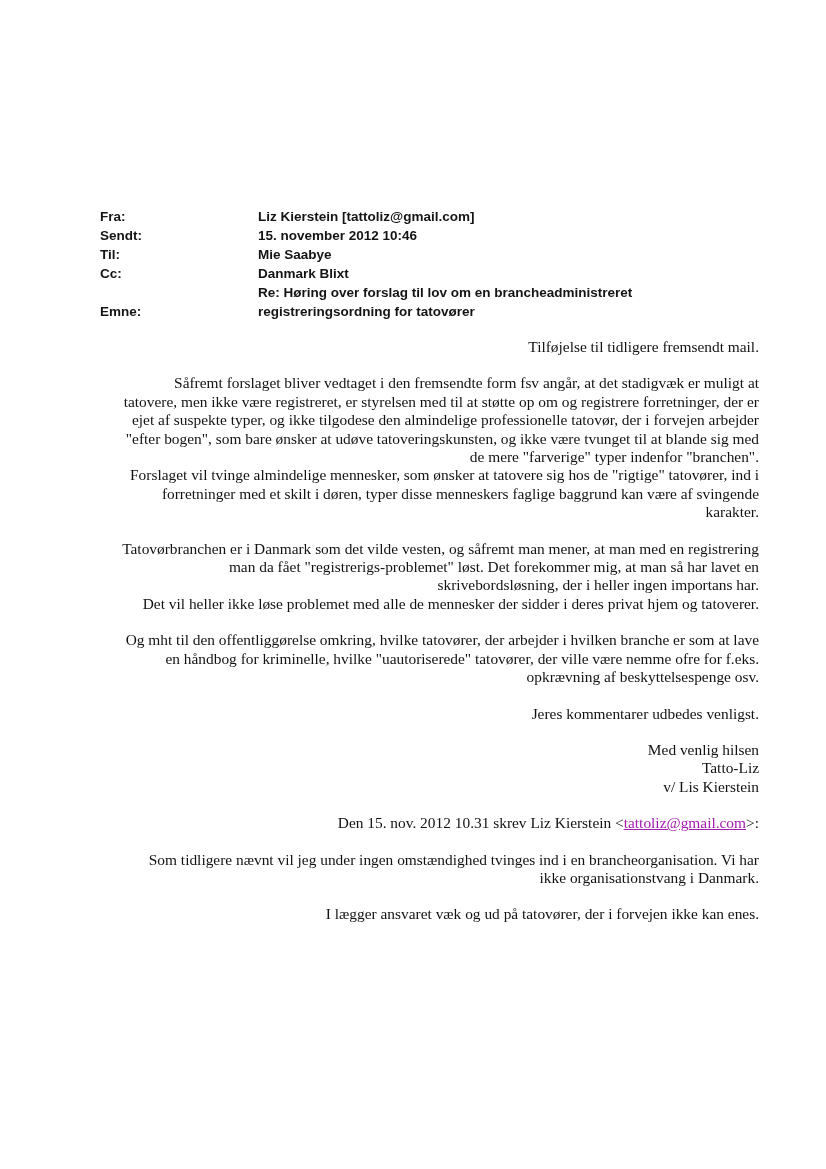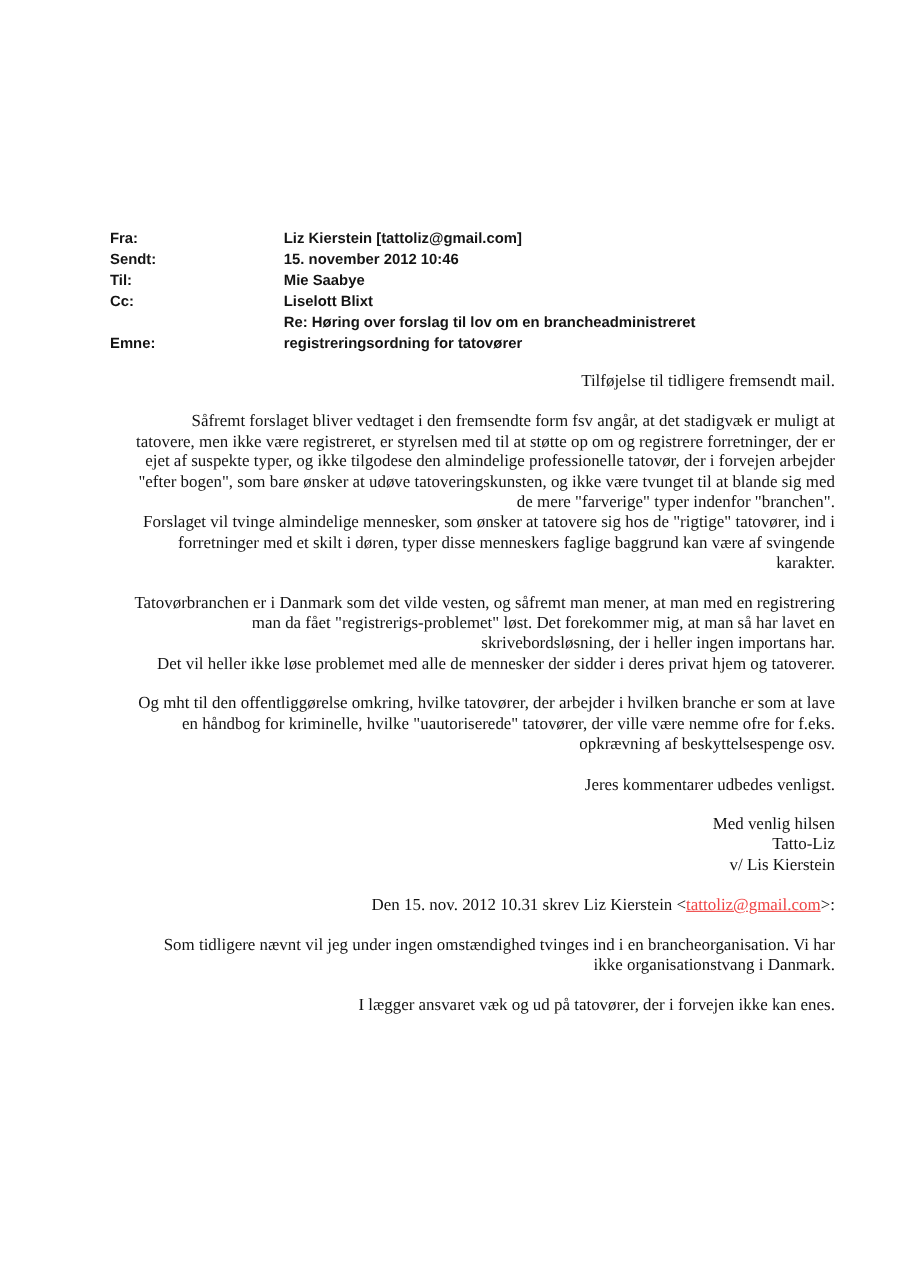--- a/index.html
+++ b/index.html
@@ -39,21 +39,21 @@
     width: 660px;
     font-family: "Liberation Serif", serif;
     font-size: 15.4px;
     line-height: 18.4px;
     color: #121212;
   }
   .para { margin-bottom: 18px; text-align: right; }
   .line { white-space: nowrap; }
   .quoted-link {
     text-decoration: underline;
-    color: #ef4444;
+    color: #a21caf;
   }
 </style>
 </head>
 <body>
 
 <div class="page">
 
   <div class="email-header">
     <div class="header-row">
       <span class="header-label">Fra:</span>
@@ -62,21 +62,21 @@
     <div class="header-row">
       <span class="header-label">Sendt:</span>
       <span class="header-value">15. november 2012 10:46</span>
     </div>
     <div class="header-row">
       <span class="header-label">Til:</span>
       <span class="header-value">Mie Saabye</span>
     </div>
     <div class="header-row">
       <span class="header-label">Cc:</span>
-      <span class="header-value">Liselott Blixt</span>
+      <span class="header-value">Danmark Blixt</span>
     </div>
     <div class="header-row">
       <span class="header-label">Emne:</span>
       <span class="header-value">Re: Høring over forslag til lov om en brancheadministreret registreringsordning for tatovører</span>
     </div>
   </div>
 
   <div class="email-body">
 
     <div class="para">

